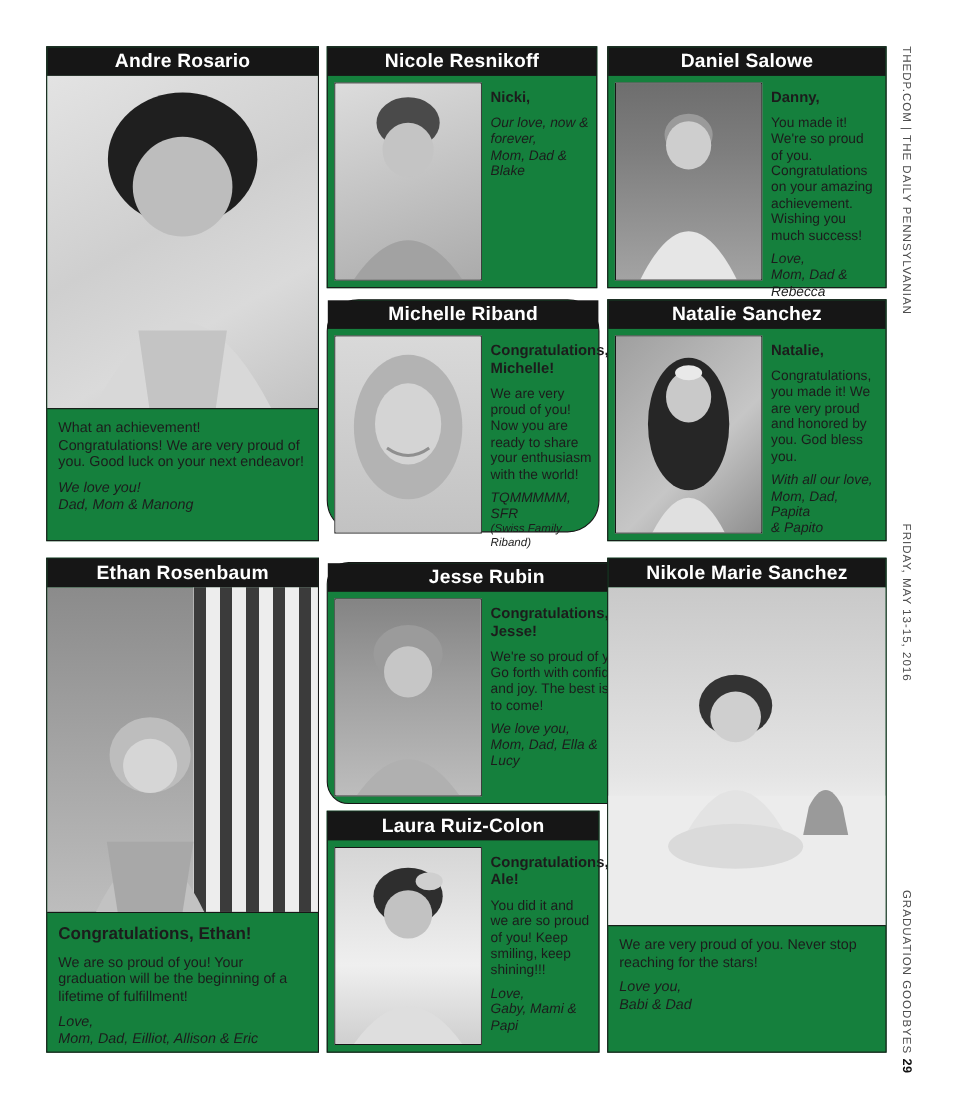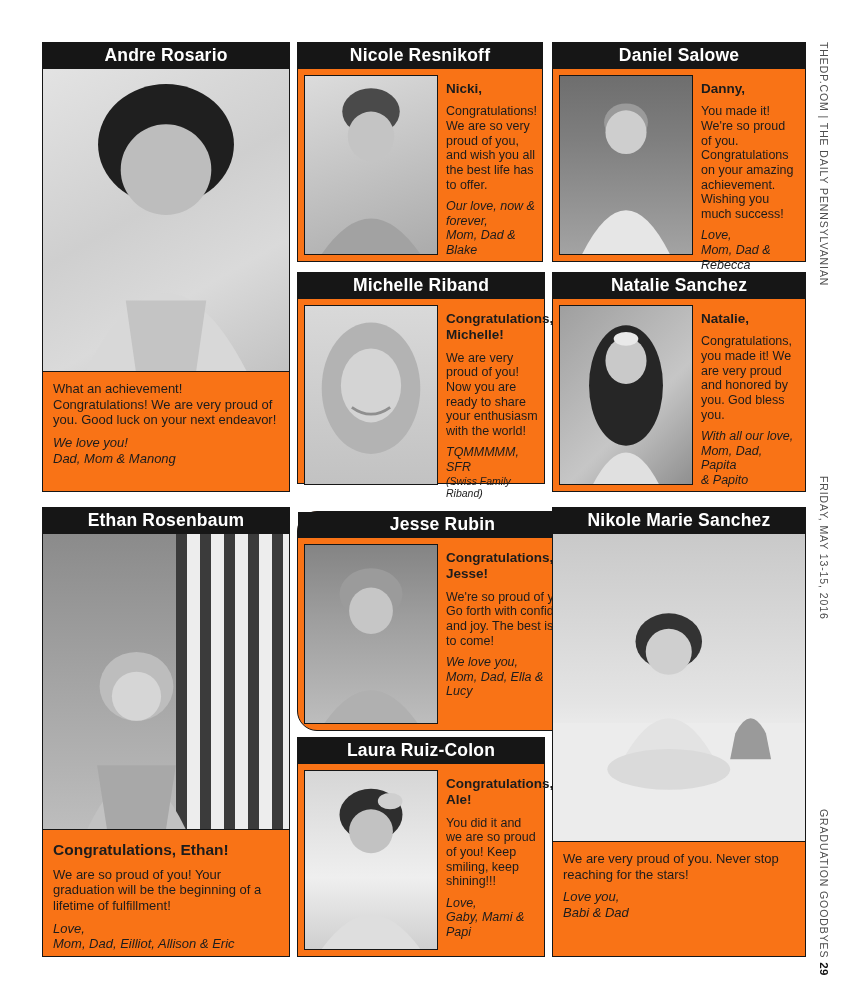--- a/index.html
+++ b/index.html
@@ -2,21 +2,21 @@
 <html><head>
 <meta charset="utf-8">
 <style>
   html,body { margin:0; padding:0; }
   body {
     width:867px; height:1000px; background:#ffffff; position:relative;
     font-family:"Liberation Sans", sans-serif; color:#1c1c1c;
     -webkit-font-smoothing:antialiased;
   }
   .card {
-    position:absolute; box-sizing:border-box; background:#f97316;
+    position:absolute; box-sizing:border-box; background:#15803d;
     border:1.5px solid #161616;
   }
   .hd {
     background:#161616; color:#fff; font-weight:bold; font-size:17.5px;
     text-align:center; padding:3px 0 4px; letter-spacing:.2px; line-height:1.1;
   }
   
   .row { display:flex; padding:6px; gap:8px; align-items:flex-start; }
   .frame { border:1px solid #161616; flex:0 0 auto; background:#fff; }
   .ph { position:relative; overflow:hidden; display:block; }
@@ -31,21 +31,21 @@
   .ph-full { width:100%; border-bottom:1px solid #161616; box-sizing:border-box; }
   .h-andre { height:303px; }
   .h-ethan { height:296px; }
   .h-nikole { height:308px; }
   .tall-txt { padding:9px 10px; font-size:13px; line-height:1.2; }
   .tall-sal { font-weight:bold; font-size:15.5px; margin:2px 0 7px; }
   
   .c-andre   { left:42px;  top:42px;  width:248px; height:450px; }
   .c-nicole  { left:297px; top:42px;  width:246px; height:220px; }
   .c-daniel  { left:552px; top:42px;  width:254px; height:220px; }
-  .c-michelle{ left:297px; top:272px; width:248px; height:212px; }
+  .c-michelle{ left:297px; top:272px; width:248px; height:212px;border-radius:29px; }
   .c-natalie { left:552px; top:272px; width:254px; height:220px; }
   .c-ethan   { left:42px;  top:507px; width:248px; height:450px; }
   .c-jesse   { left:297px; top:511px; width:291px; height:220px;border-radius:20px; }
   .c-laura   { left:297px; top:737px; width:248px; height:220px; }
   .c-nikole  { left:552px; top:507px; width:254px; height:450px; }
   
   .bg-quilt  { background:linear-gradient(150deg,#e3e3e3 0%,#cfcfcf 45%,#dadada 70%,#c2c2c2 100%); }
   .bg-blanket{ background:linear-gradient(160deg,#dcdcdc,#ababab); }
   .bg-darkroom{ background:linear-gradient(#6e6e6e 0%,#7e7e7e 35%,#a3a3a3 100%); }
   .bg-outdoor{ background:linear-gradient(#d9d9d9,#c2c2c2); }
@@ -99,21 +99,20 @@
       <div class="ph ph-sm bg-blanket">
         <svg viewBox="0 0 100 130" preserveAspectRatio="xMidYMid slice">
           <ellipse cx="50" cy="26" rx="21" ry="17" fill="#4a4a4a"></ellipse>
           <ellipse cx="50" cy="44" rx="17" ry="18" fill="#c4c4c4"></ellipse>
           <path d="M14 130 Q50 78 86 130 Z" fill="#a2a2a2"></path>
         </svg>
       </div>
     </div>
     <div class="txt">
       <p class="sal">Nicki,</p>
-      <p class="msg">Congratulations! We are so very proud of you, and wish you all the best life has to offer.</p>
       <p class="sig">Our love, now &amp; forever,
 Mom, Dad &amp; Blake</p>
     </div>
   </div>
 </section>
 
 <section class="card c-daniel">
   <div class="hd">Daniel Salowe</div>
   <div class="row">
     <div class="frame">

